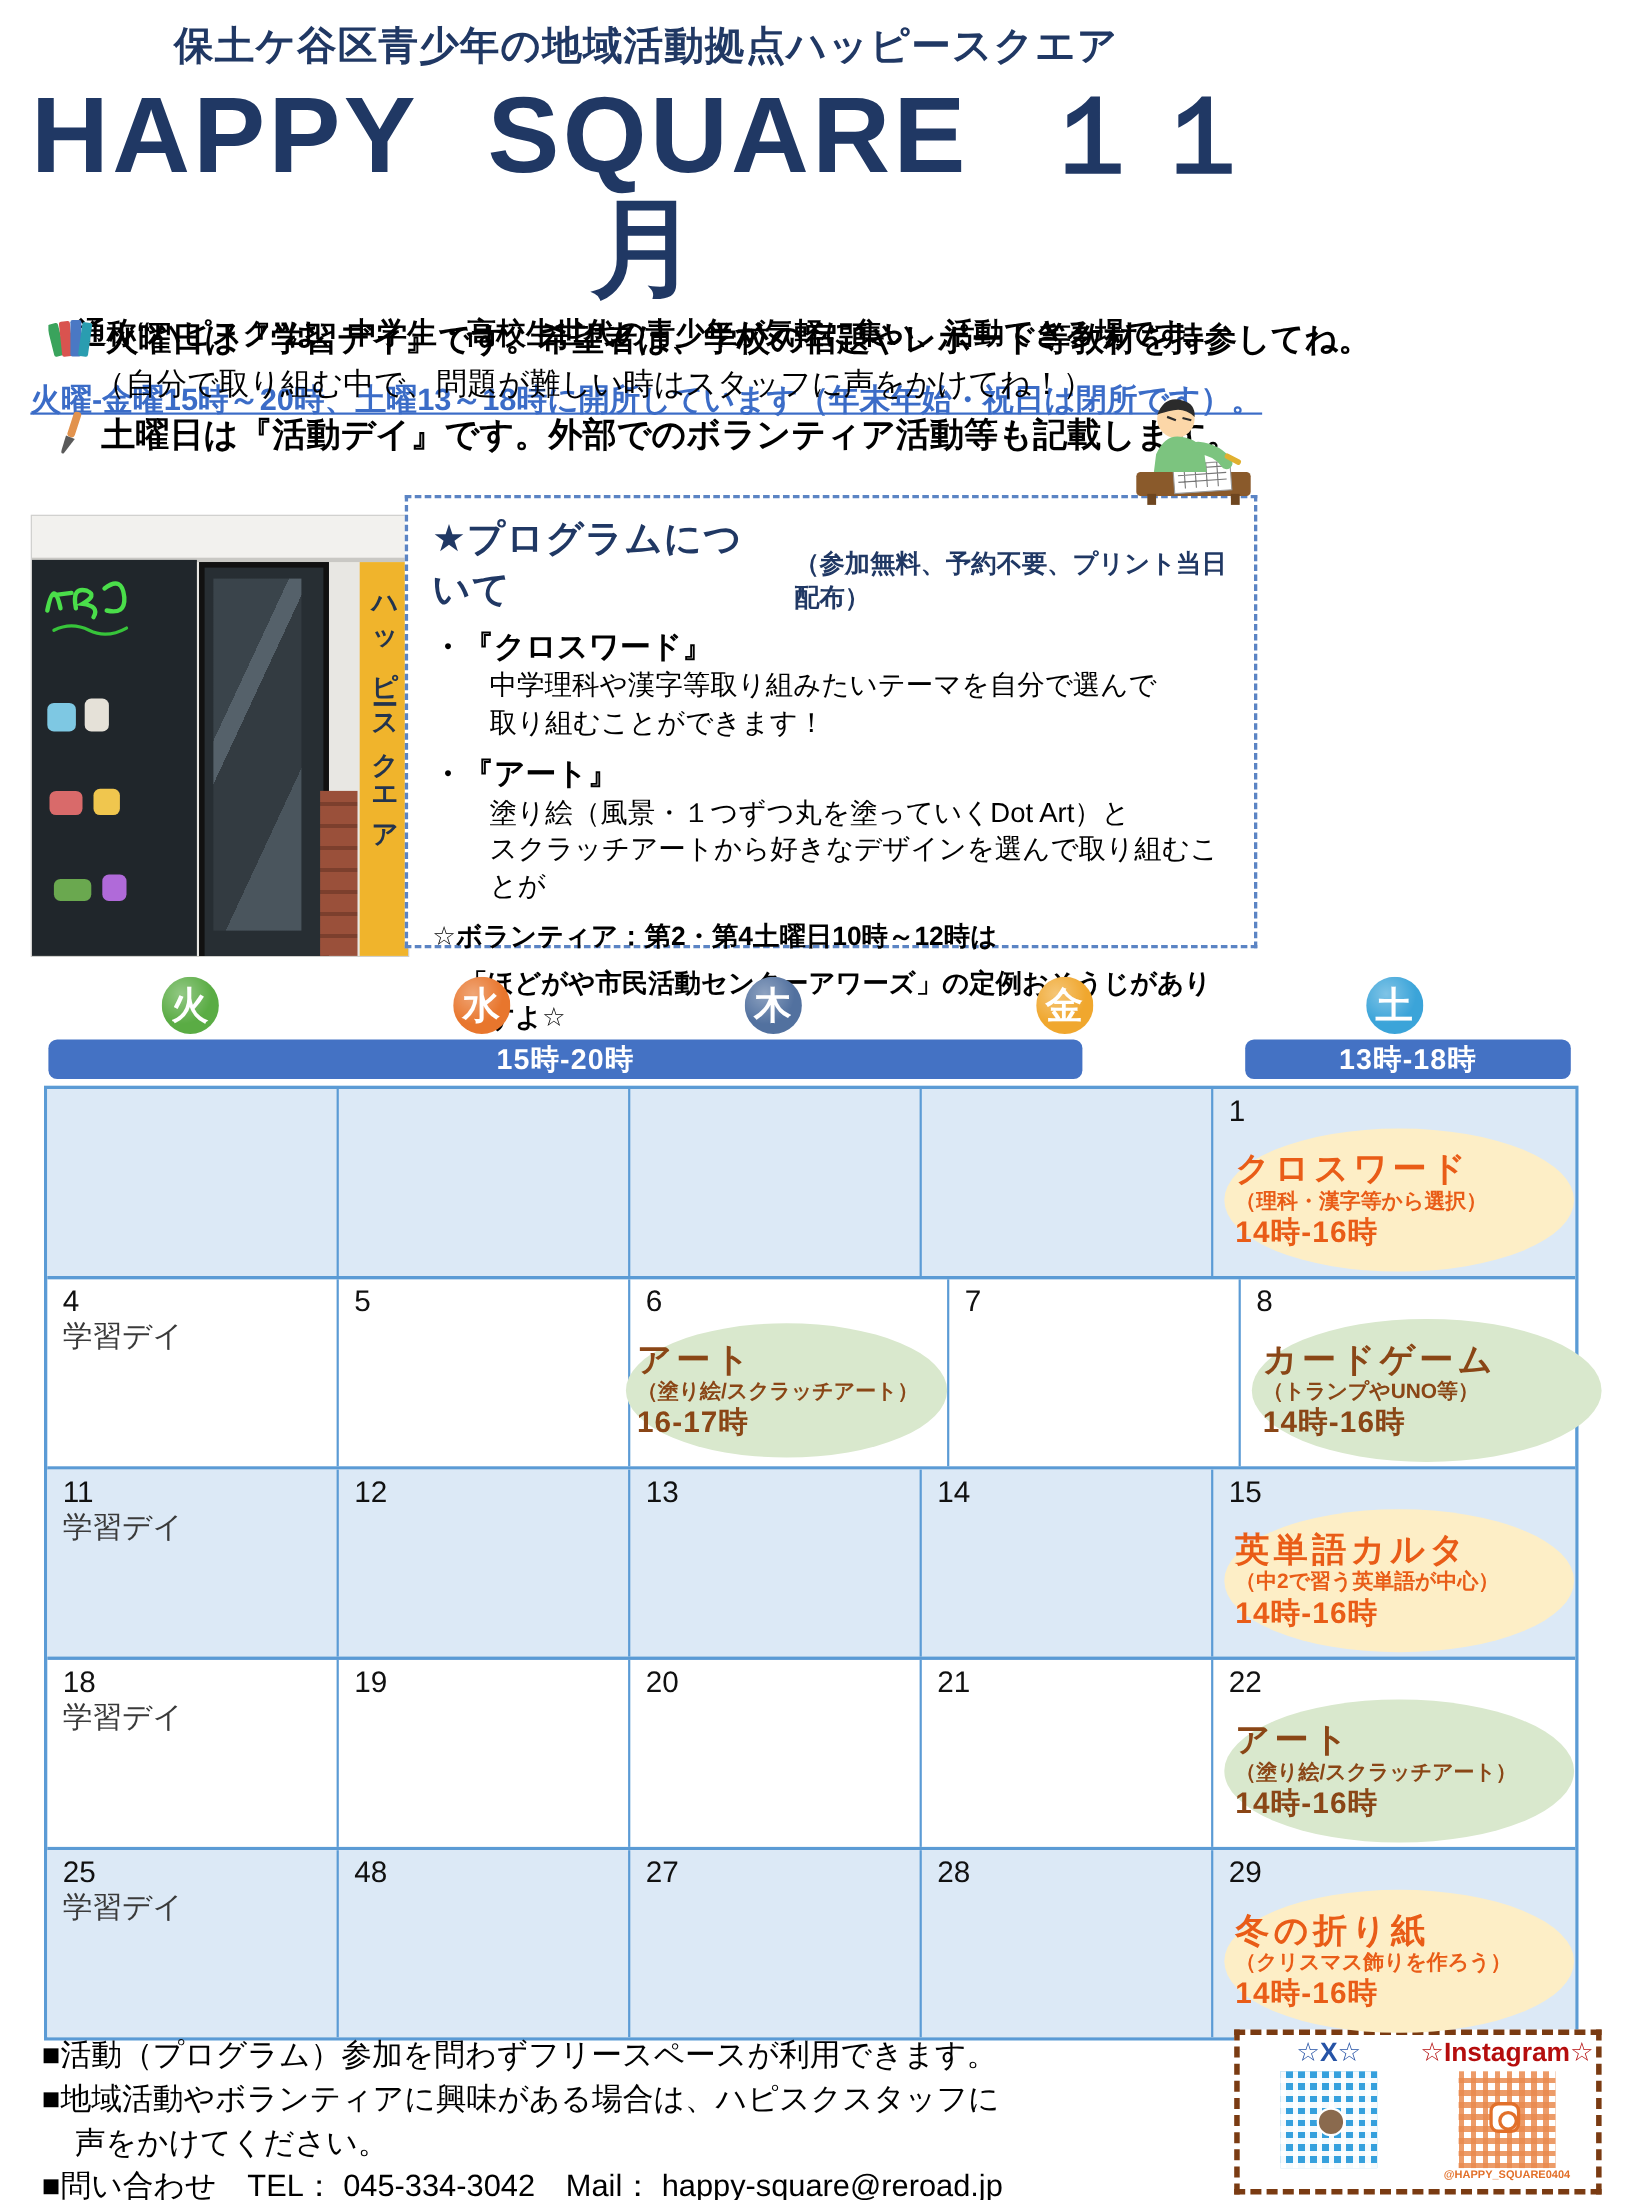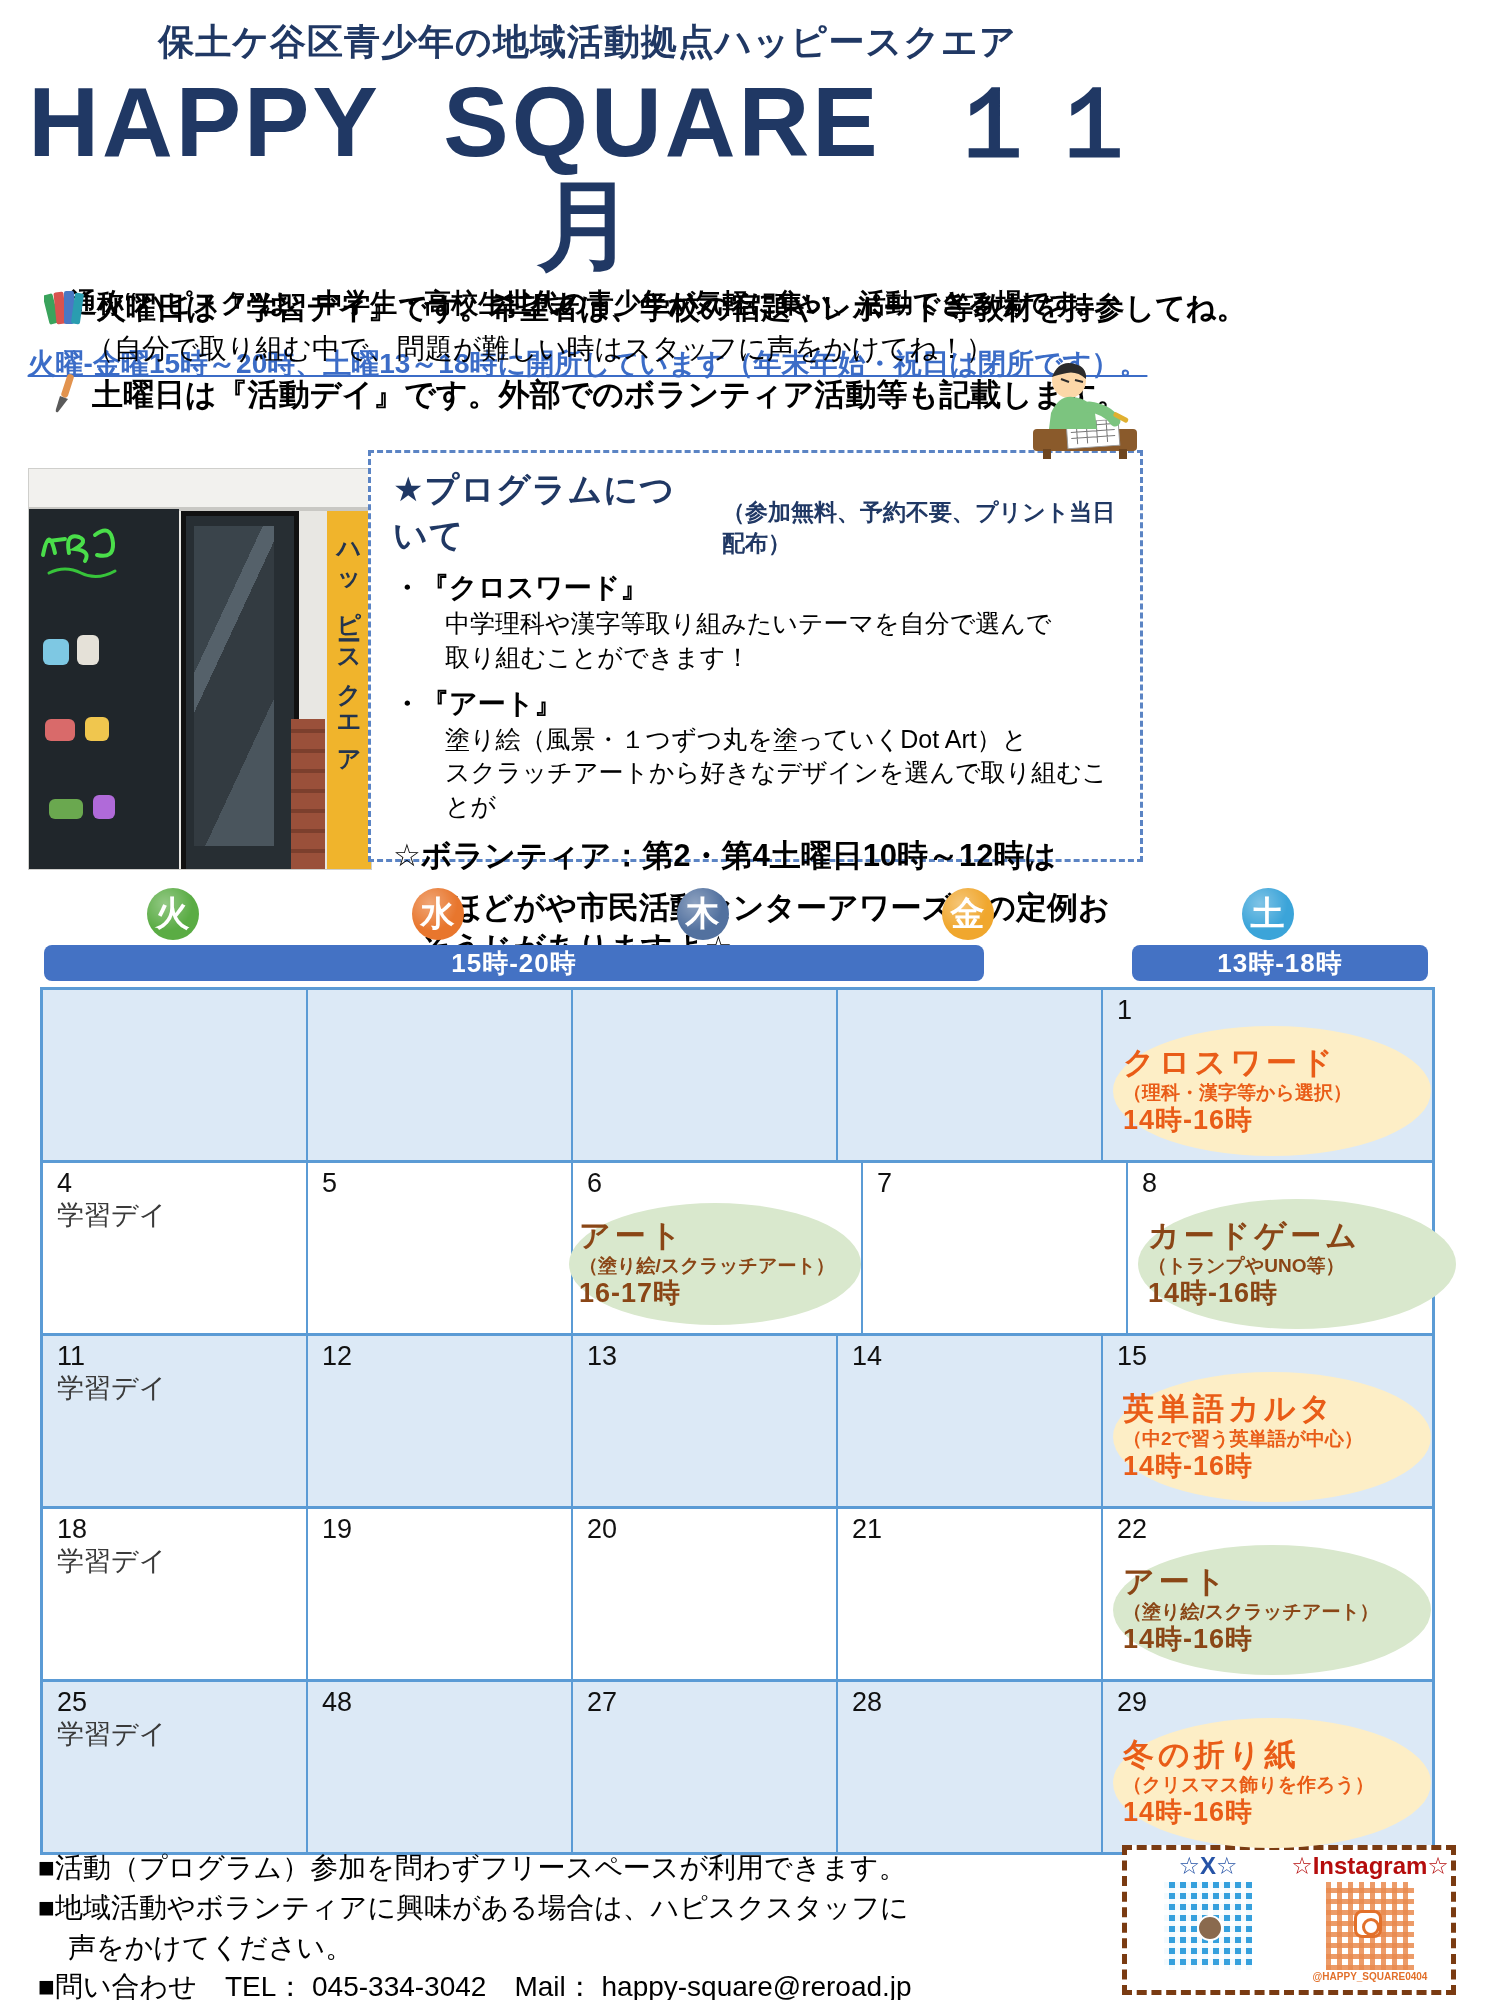--- a/index.html
+++ b/index.html
@@ -34,21 +34,21 @@
   .photo .sign .v-text{writing-mode:vertical-rl;font-size:24px;font-weight:bold;color:#23344e;letter-spacing:6px;}
   .photo svg.neon{position:absolute;left:6px;top:46px;}
 
   
   .program-box{position:absolute;left:368px;top:450px;width:775px;height:412px;border:3px dashed #5b84c4;background:#fff;box-sizing:border-box;padding:14px 18px 10px 22px;}
   .pb-title-row{display:flex;align-items:flex-end;gap:23px;}
   .pb-title{font-size:34px;font-weight:bold;color:var(--navy,#203864);letter-spacing:1px;}
   .pb-title-note{font-size:23px;font-weight:bold;color:var(--navy,#203864);}
   .pb-item-name{font-size:28px;font-weight:bold;color:#000;margin-top:10px;}
   .pb-desc{font-size:25px;color:#000;margin-left:52px;line-height:1.35;}
-  .pb-vol{font-size:31px;font-weight:bold;color:#000;margin-top:12px;line-height:1.3;}
+  .pb-vol{font-size:24px;font-weight:bold;color:#000;margin-top:12px;line-height:1.3;}
   .pb-vol-2{margin-left:26px;}
   .boy-illust{position:absolute;left:652px;top:-98px;}
 
   
   .calendar{position:absolute;left:40px;top:885px;width:1395px;}
   .wd-row{display:flex;height:58px;}
   .wd-cell{display:flex;align-items:center;justify-content:center;box-sizing:border-box;}
   .wd-c14{flex:0 0 265px;}
   .wd-c5{flex:0 0 335px;}
   .wd-circle{width:52px;height:52px;border-radius:50%;display:flex;align-items:center;justify-content:center;color:#fff;font-size:34px;font-weight:bold;}

